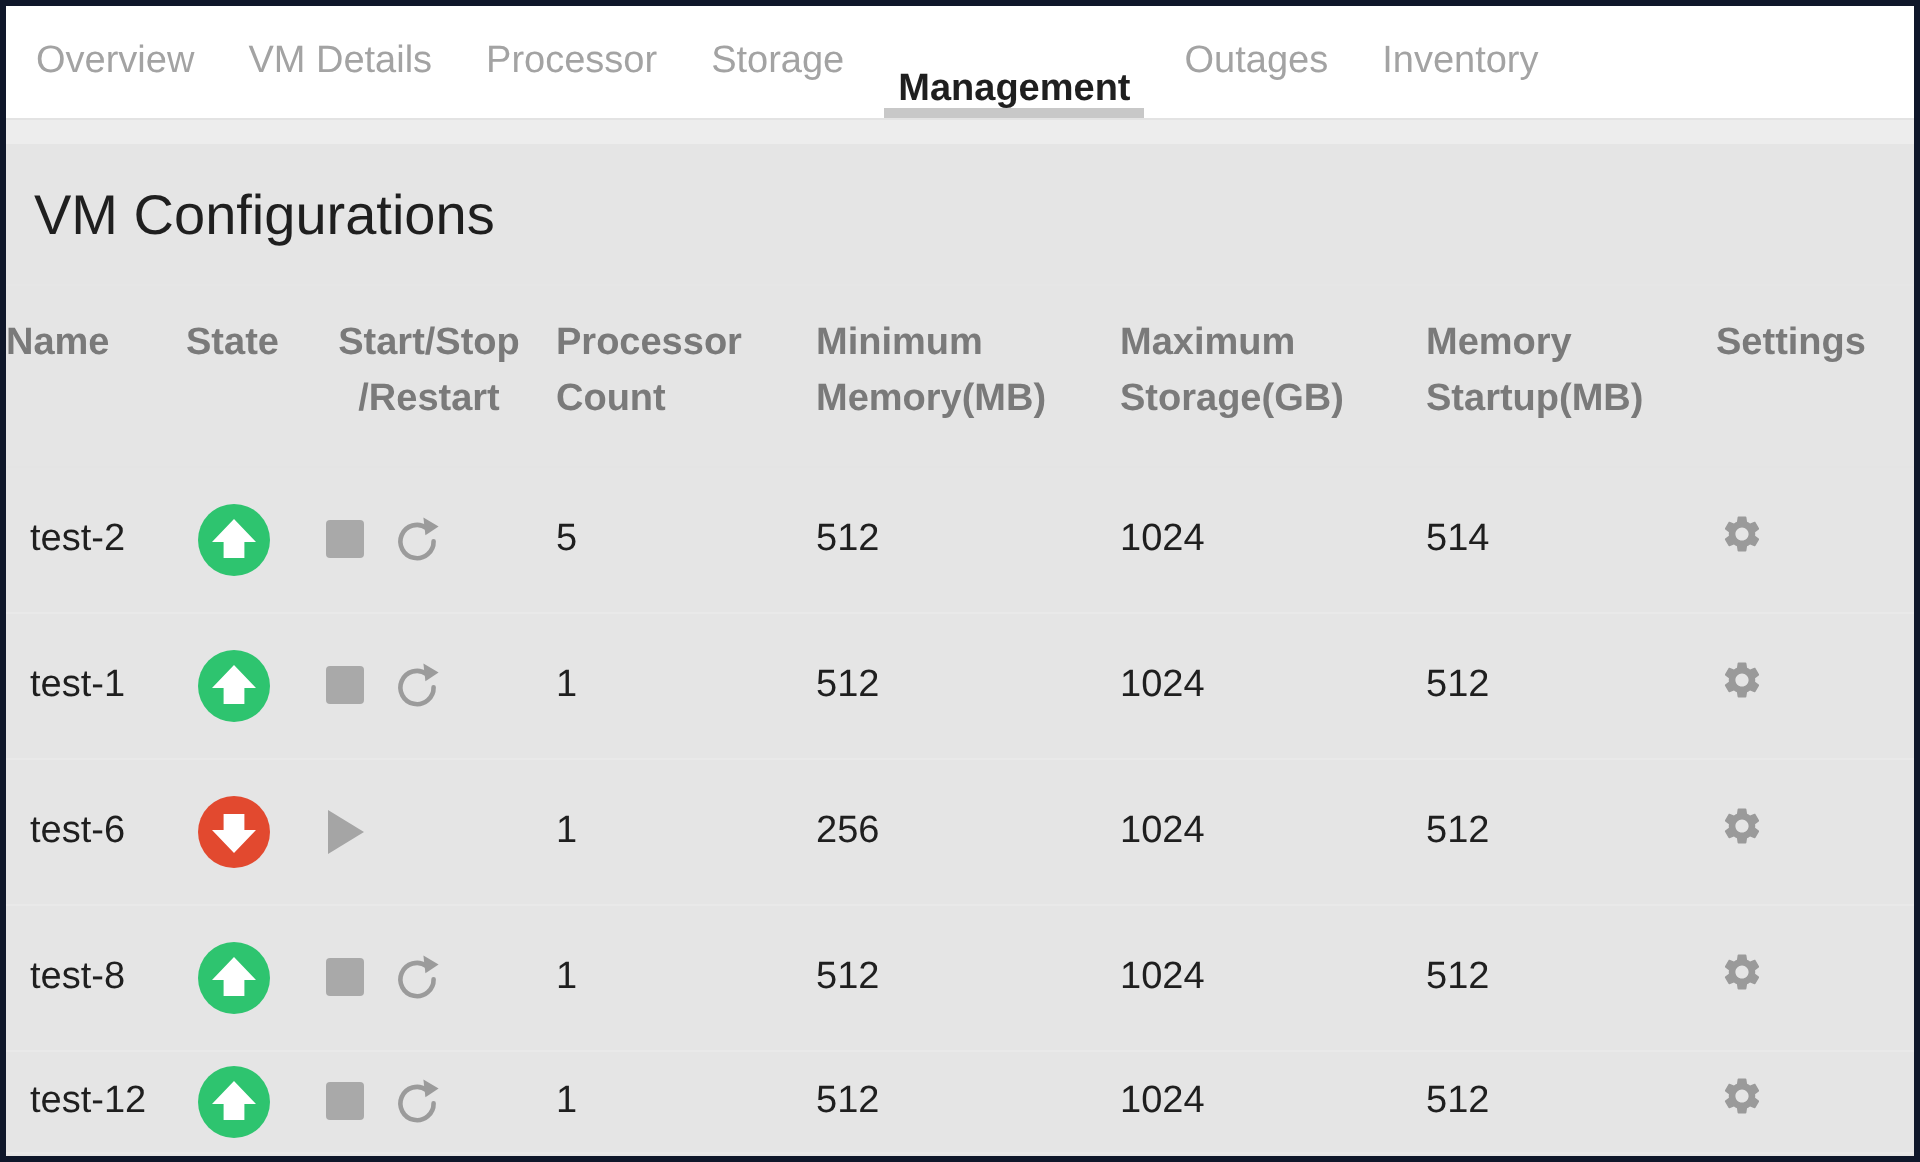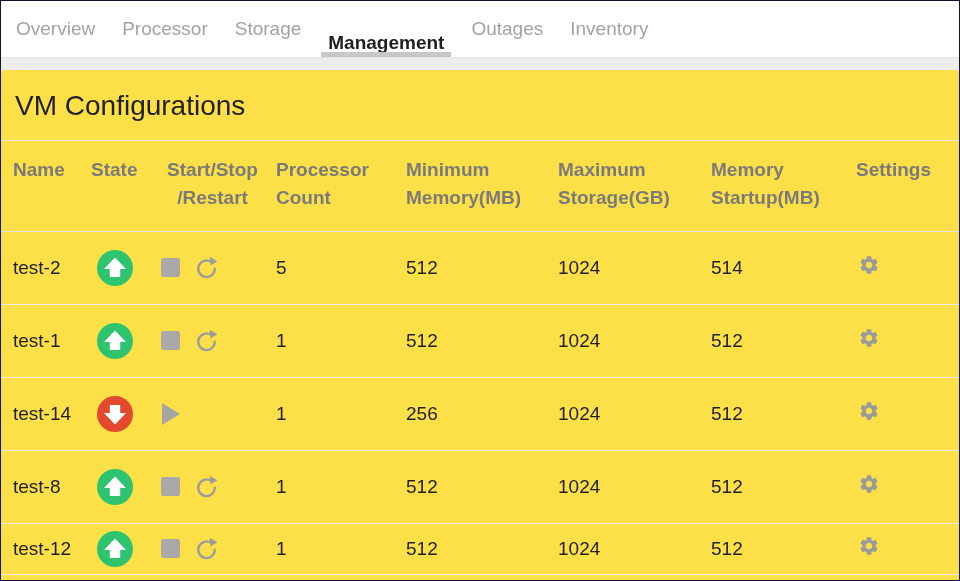--- a/index.html
+++ b/index.html
@@ -3,21 +3,21 @@
 <meta charset="utf-8">
 <style>
   html,body { margin:0; padding:0; background:#fff; }
   body {
     width:960px; height:581px; overflow:hidden;
     font-family:"Liberation Sans", sans-serif;
     -webkit-font-smoothing:antialiased;
   }
   .frame {
     box-sizing:border-box; width:960px; height:581px;
-    border:1px solid #0f172a; background:#fde047; overflow:hidden;
+    border:3px solid #0f172a; background:#e5e5e5; overflow:hidden;
   }
 
   
   .tabbar {
     display:flex; align-items:stretch; height:56px;
     padding:0 0 0 15px; gap:27px; background:#fff;
   }
   .tab {
     display:flex; align-items:center; position:relative;
     font-size:19px; color:#a3a3a3; cursor:pointer; white-space:nowrap;
@@ -40,21 +40,21 @@
   col.c-name{width:90px} col.c-state{width:68px} col.c-actions{width:117px}
   col.c-proc{width:130px} col.c-min{width:152px} col.c-max{width:153px}
   col.c-startup{width:145px} col.c-settings{width:103px}
 
   th {
     text-align:left; vertical-align:top; box-sizing:border-box;
     height:90px; padding:15px 4px 0 0; font-size:19px; line-height:1.45;
     font-weight:bold; color:#7a7a7a; white-space:pre-line;
     border-bottom:1px solid #e4e4e4;
   }
-  th.th-name { padding-left:12px; }
+  th.th-name { }
   th.th-actions { text-align:center; padding-right:10px; }
 
   td {
     box-sizing:border-box; height:73px; padding:0 4px 0 0;
     font-size:19px; color:#1f1f1f; vertical-align:middle;
     border-bottom:1px solid #e9e9e9;
   }
   tr.clip td { height:51px; }
   td.td-name { padding-left:12px; }
 
@@ -71,20 +71,21 @@
   .stop-btn { width:19px; height:19px; background:#a9a9a9; border-radius:2px; }
   .gear-btn { margin-left:2px; }
 </style>
 </head>
 <body>
 
 <div class="frame">
 
   <nav class="tabbar">
     <div class="tab">Overview</div>
+    <div class="tab">VM Details</div>
     <div class="tab">Processor</div>
     <div class="tab">Storage</div>
     <div class="tab active">Management</div>
     <div class="tab">Outages</div>
     <div class="tab">Inventory</div>
   </nav>
   <div class="band"></div>
 
   <section class="panel">
     <h1 class="panel-title">VM Configurations</h1>
@@ -175,21 +176,21 @@
           <td>1024</td>
           <td>512</td>
           <td><button class="gear-btn">
             <svg width="22" height="22" viewBox="0 0 24 24">
                   <path fill="#9a9a9a" d="M19.14,12.94c0.04-0.3,0.06-0.61,0.06-0.94c0-0.32-0.02-0.64-0.07-0.94l2.03-1.58c0.18-0.14,0.23-0.41,0.12-0.61 l-1.92-3.32c-0.12-0.22-0.37-0.29-0.59-0.22l-2.39,0.96c-0.5-0.38-1.03-0.7-1.62-0.94L14.4,2.81c-0.04-0.24-0.24-0.41-0.48-0.41 h-3.84c-0.24,0-0.43,0.17-0.47,0.41L9.25,5.35C8.66,5.59,8.12,5.92,7.63,6.29L5.24,5.33c-0.22-0.08-0.47,0-0.59,0.22L2.74,8.87 C2.62,9.08,2.66,9.34,2.86,9.48l2.03,1.58C4.84,11.36,4.8,11.69,4.8,12s0.02,0.64,0.07,0.94l-2.03,1.58 c-0.18,0.14-0.23,0.41-0.12,0.61l1.92,3.32c0.12,0.22,0.37,0.29,0.59,0.22l2.39-0.96c0.5,0.38,1.03,0.7,1.62,0.94l0.36,2.54 c0.05,0.24,0.24,0.41,0.48,0.41h3.84c0.24,0,0.44-0.17,0.47-0.41l0.36-2.54c0.59-0.24,1.13-0.56,1.62-0.94l2.39,0.96 c0.22,0.08,0.47,0,0.59-0.22l1.92-3.32c0.12-0.22,0.07-0.47-0.12-0.61L19.14,12.94z M12,15.6c-1.98,0-3.6-1.62-3.6-3.6 s1.62-3.6,3.6-3.6s3.6,1.62,3.6,3.6S13.98,15.6,12,15.6z"></path>
                 </svg>
           </button></td>
         </tr>
 
         <tr>
-          <td class="td-name">test-14</td>
+          <td class="td-name">test-6</td>
           <td>
               <span class="state down">
             <svg width="36" height="36" viewBox="0 0 36 36">
                   <path d="M18 28.5 L29 17 H23.2 V9 H12.8 V17 H7 Z" fill="#fff"></path>
                 </svg>
           </span>
             </td>
           <td>
               <div class="actions-wrap">
             <button>

